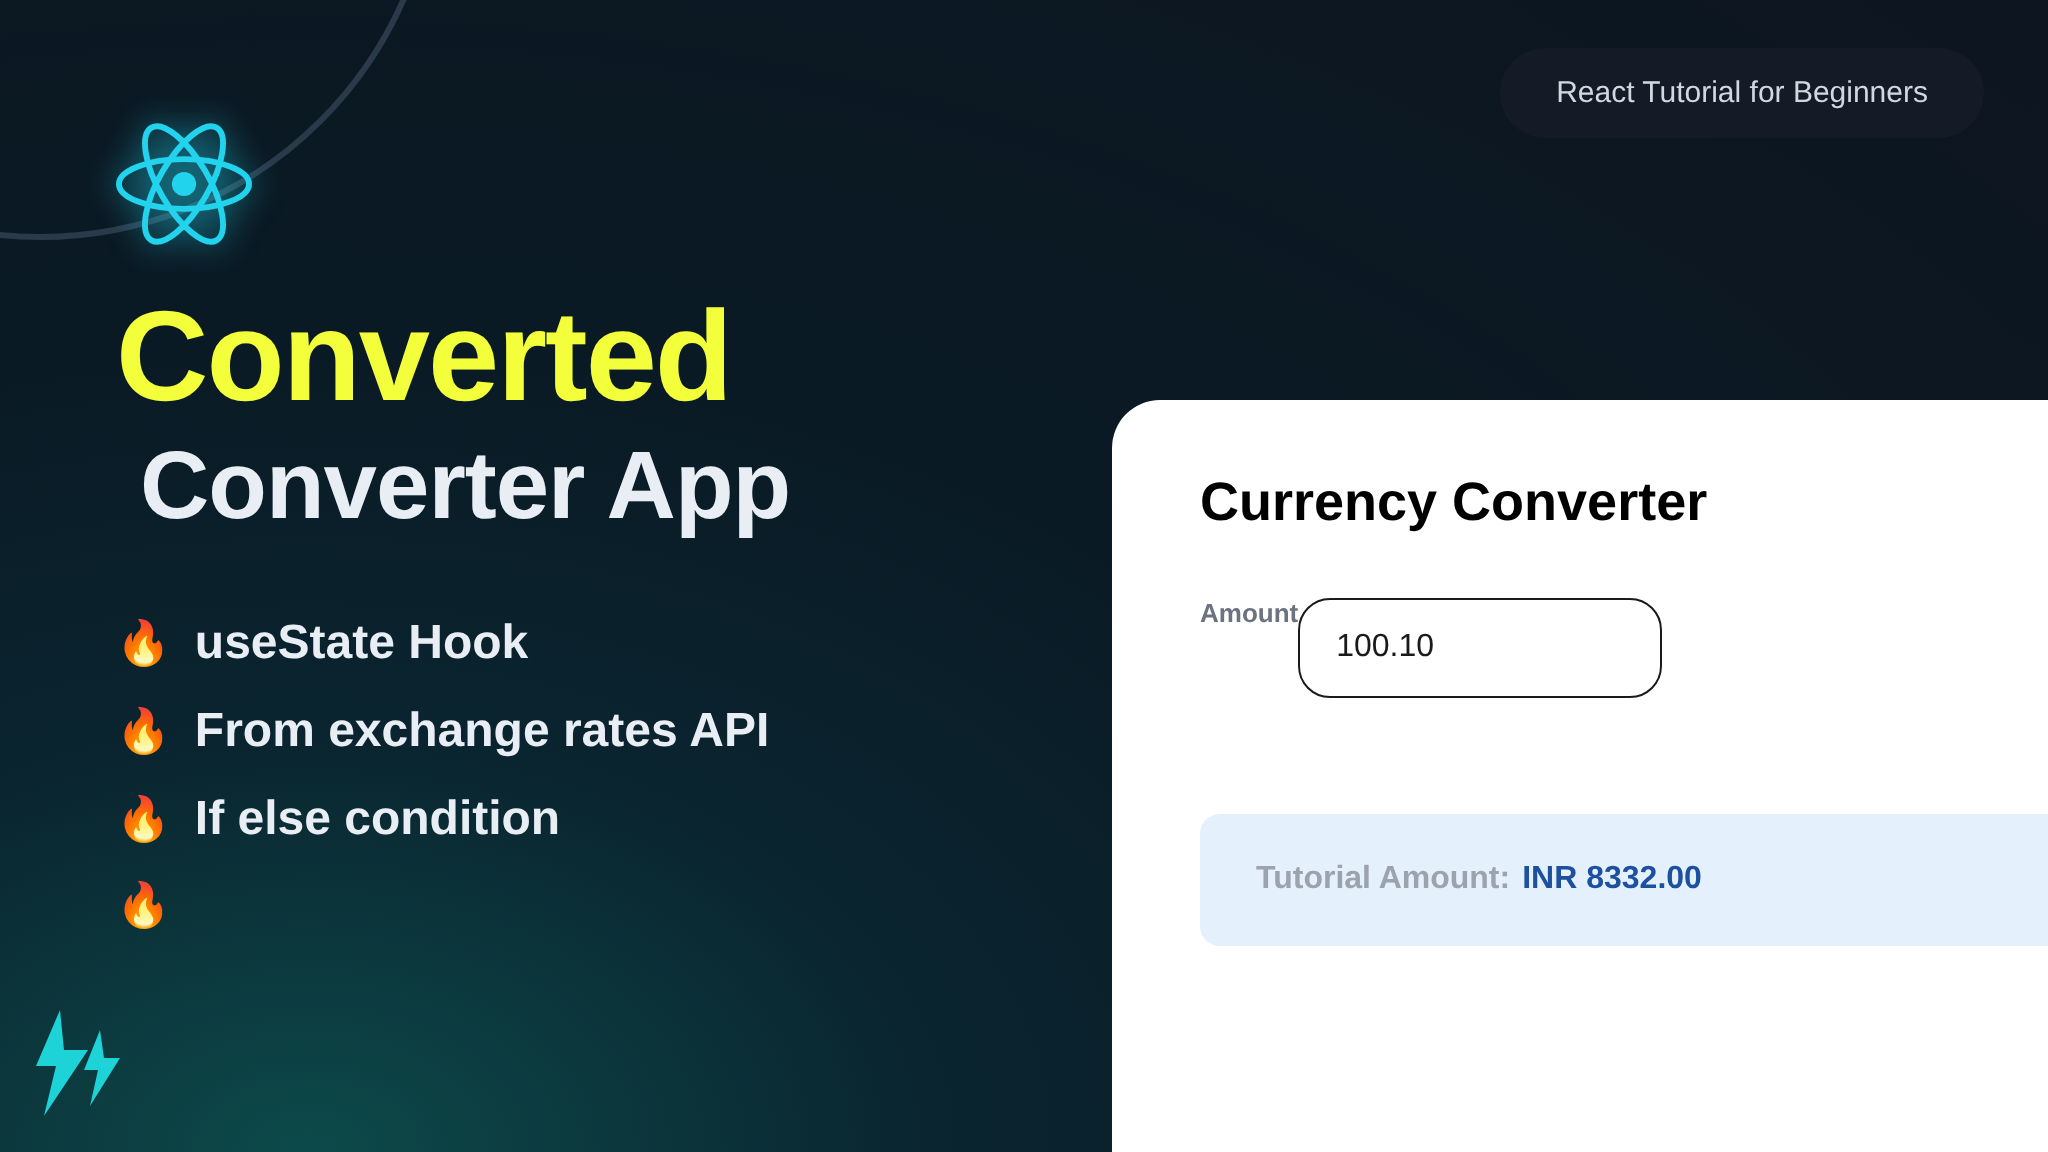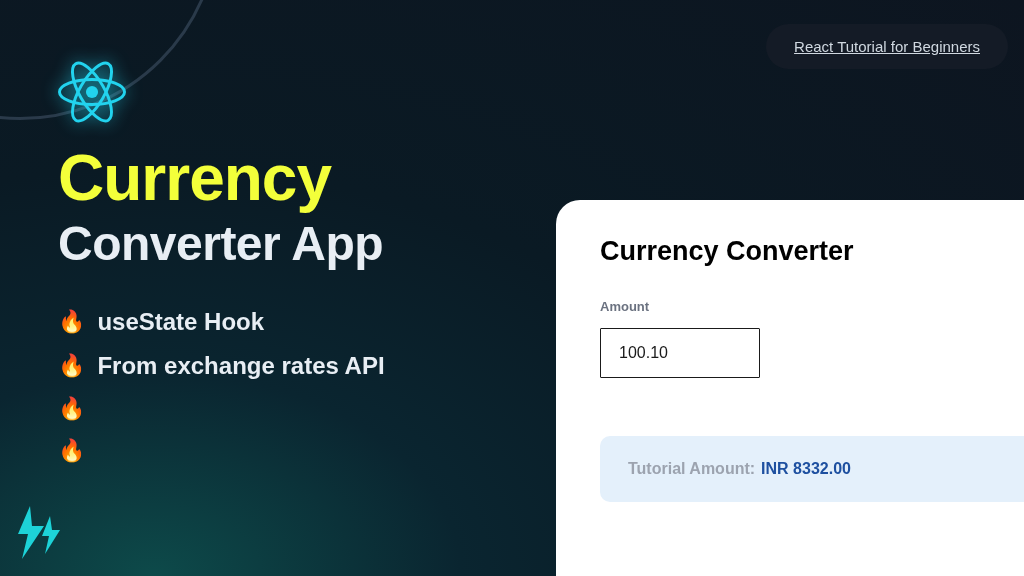--- a/index.html
+++ b/index.html
@@ -16,28 +16,27 @@
       top: -280px;
       left: -180px;
       width: 400px;
       height: 400px;
       border: 3px solid #2a3a4a;
       border-radius: 50%;
     }
     .badge {
       position: absolute;
       top: 24px;
-      right: 16px;
+      right: 32px;
       background: #141b26;
       color: #d0d8e0;
       padding: 14px 28px;
       border-radius: 30px;
       font-size: 15px;
       font-weight: 500;
-      text-decoration: underline;
     }
     .react-logo {
       position: absolute;
       top: 58px;
       left: 58px;
       width: 68px;
       height: 68px;
     }
     .react-logo svg { filter: drop-shadow(0 0 8px rgba(34, 211, 238, 0.8)); }
     .title {
@@ -52,20 +51,21 @@
       line-height: 1;
       letter-spacing: -1px;
     }
     .title .white {
       color: #e8eef4;
       font-size: 48px;
       font-weight: 700;
       line-height: 1.15;
       margin-top: 6px;
       letter-spacing: -0.5px;
+      margin-left: 12px;
     }
     .features {
       position: absolute;
       top: 308px;
       left: 58px;
       display: flex;
       flex-direction: column;
       gap: 16px;
     }
     .feature {
@@ -90,36 +90,36 @@
     .card-title {
       font-size: 27px;
       font-weight: 800;
       color: #000;
     }
     .form-row {
       display: flex;
       gap: 42px;
       margin-top: 32px;
     }
-    .field { display: flex; flex-direction: column; }
+    .field { display: flex; flex-direction: row; }
     .label {
       font-size: 13px;
       font-weight: 600;
       color: #6b7280;
       margin-bottom: 14px;
     }
     .input {
       border: 1.5px solid #1a1a1a;
-      border-radius: 1px;
+      border-radius: 16px;
       padding: 15px 18px;
       font-size: 16px;
       font-weight: 500;
       color: #1a1a1a;
       background: #fff;
-      width: 160px;
+      width: 182px;
     }
     .input.from { width: 200px; border-radius: 10px 0 0 10px; border-right: 0; }
     .result-box {
       margin-top: 58px;
       background: #e4f0fb;
       border-radius: 10px 0 0 10px;
       padding: 24px 28px;
       width: 426px;
       display: flex;
       gap: 6px;
@@ -155,35 +155,36 @@
     <circle r="2.05" fill="#22d3ee"></circle>
     <g stroke="#22d3ee" stroke-width="1" fill="none">
       <ellipse rx="11" ry="4.2"></ellipse>
       <ellipse rx="11" ry="4.2" transform="rotate(60)"></ellipse>
       <ellipse rx="11" ry="4.2" transform="rotate(120)"></ellipse>
     </g>
   </svg>
 </div>
 
 <div class="title">
-  <div class="yellow">Currency</div>
+  <div class="yellow">Converted</div>
   <div class="white">Converter App</div>
 </div>
 
 <div class="features">
   <div class="feature">
     <span class="fire">🔥</span>
     <span>useState Hook</span>
   </div>
   <div class="feature">
     <span class="fire">🔥</span>
     <span>From exchange rates API</span>
   </div>
   <div class="feature">
     <span class="fire">🔥</span>
+    <span>If else condition</span>
   </div>
   <div class="feature">
     <span class="fire">🔥</span>
   </div>
 </div>
 
 <div class="card">
   <div class="card-title">Currency Converter</div>
   <div class="form-row">
     <div class="field">

